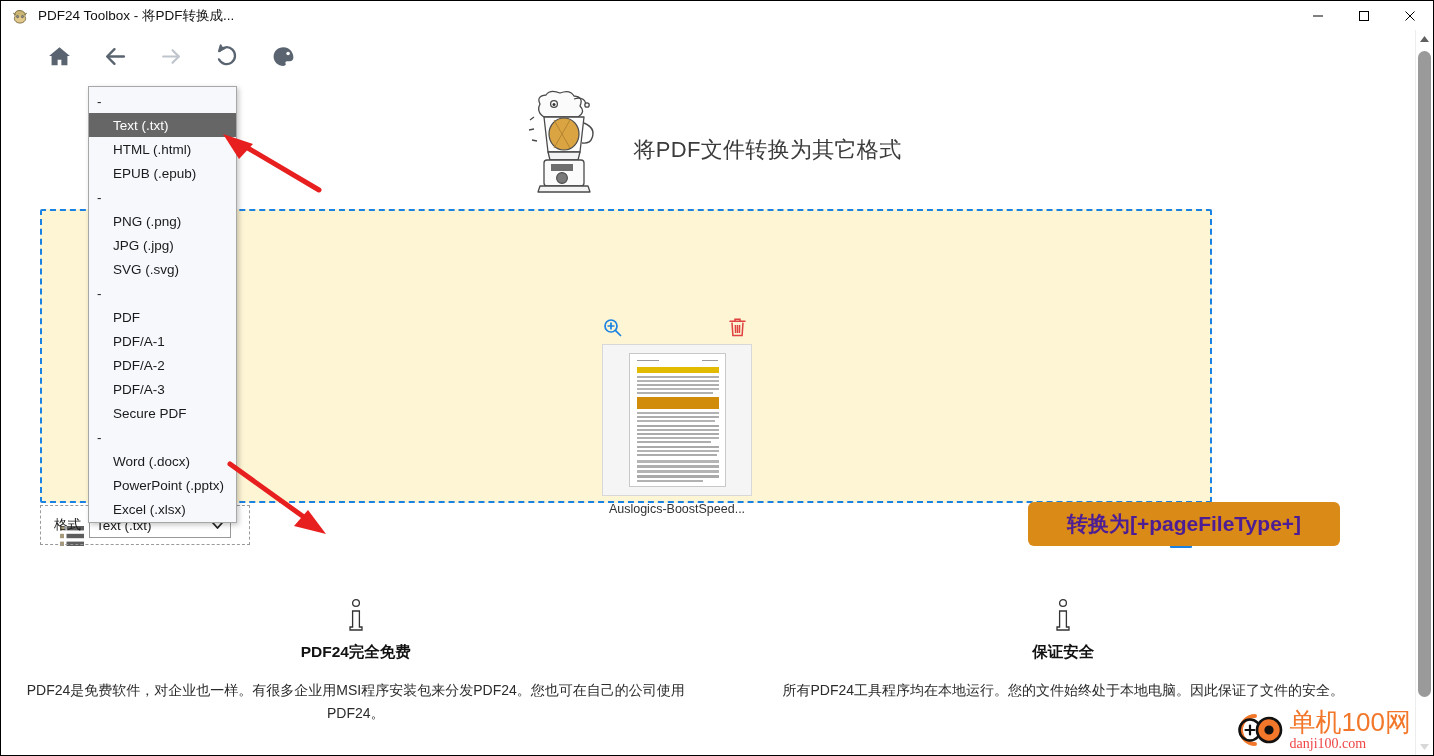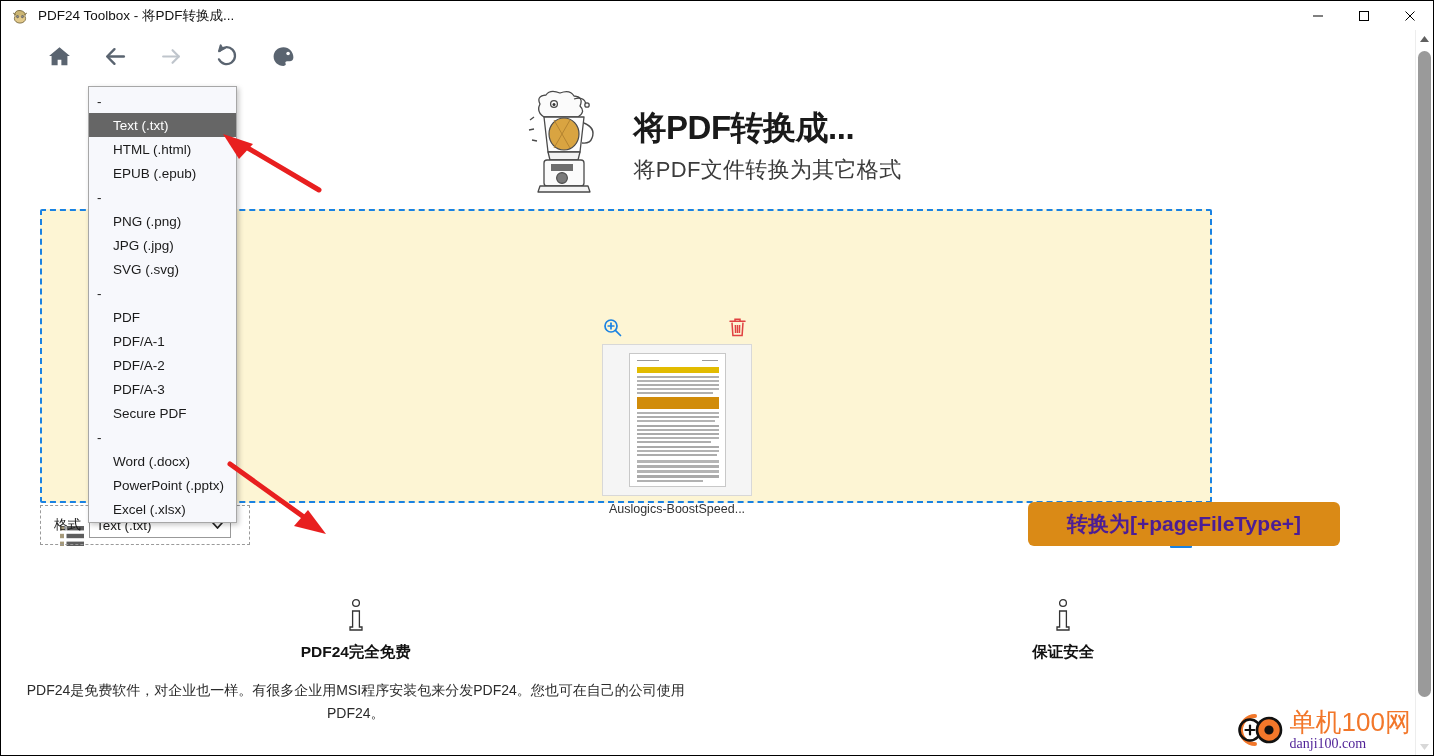--- a/index.html
+++ b/index.html
@@ -207,21 +207,21 @@
   }
 
   
   #watermark {
     position: absolute; right: 22px; bottom: 4px;
     display: flex; align-items: center; z-index: 55;
   }
   #wm-logo { width: 56px; height: 40px; flex: none; }
   #wm-text { margin-left: 3px; line-height: 1; }
   #wm-line1 { font-size: 26px; color: #f2772a; font-weight: normal; letter-spacing: 0px; }
-  #wm-line2 { font-size: 14px; color: #4c1d95; font-family: "Liberation Serif", serif; margin-top: 2px; }
+  #wm-line2 { font-size: 14px; color: #ef4444; font-family: "Liberation Serif", serif; margin-top: 2px; }
 </style>
 </head>
 <body>
 
 <div id="app">
 
   <div id="titlebar">
     <div id="title-icon">
       <svg width="18" height="18" viewBox="0 0 18 18">
         <ellipse cx="9" cy="11.5" rx="5.6" ry="4.6" fill="#e2c98a" stroke="#6b5a2e" stroke-width="0.8"></ellipse>
@@ -302,21 +302,20 @@
           <path d="M66 33 Q78 38 74 48 Q72 54 64 53" stroke="#4a4a4a" stroke-width="1.4" fill="none"></path>
           <path d="M30 62 L62 62 L60 70 L32 70 Z" fill="#f2f2f2"></path>
           <rect x="26" y="70" width="40" height="26" rx="3" fill="#fbfbfb"></rect>
           <rect x="33" y="74" width="22" height="7" fill="#6e6e6e" stroke="none"></rect>
           <circle cx="44" cy="88" r="5.4" fill="#7a7a7a" stroke="#4a4a4a" stroke-width="1.1"></circle>
           <path d="M22 96 L70 96 L72 102 L20 102 Z" fill="#f4f4f4"></path>
           <path d="M12 30 L16 27 M11 40 L16 39 M14 50 L19 51" stroke="#4a4a4a" stroke-width="1.3"></path>
         </svg>
       </div>
       <div>
-        <div id="hero-title">将PDF转换成...</div>
         <div id="hero-sub">将PDF文件转换为其它格式</div>
       </div>
     </div>
 
     <div id="dropzone">
 
       <div id="list-icon-wrap">
         <svg width="30" height="24" viewBox="0 0 30 24">
           <rect x="0" y="2" width="4" height="4.4" fill="#a69a7a"></rect>
           <rect x="0" y="9.8" width="4" height="4.4" fill="#a69a7a"></rect>
@@ -418,20 +417,21 @@
         <div class="feat-desc">PDF24是免费软件，对企业也一样。有很多企业用MSI程序安装包来分发PDF24。您也可在自己的公司使用PDF24。</div>
       </div>
       <div class="feature">
         <div class="feat-icon">
           <svg width="18" height="36" viewBox="0 0 18 36" fill="none" stroke="#333" stroke-width="1.3">
             <circle cx="9" cy="5" r="3.4"></circle>
             <path d="M5.6 13 L12.4 13 L12.4 29 L15 29 L15 32 L3 32 L3 29 L5.6 29 Z"></path>
           </svg>
         </div>
         <div class="feat-title">保证安全</div>
+        <div class="feat-desc">所有PDF24工具程序均在本地运行。您的文件始终处于本地电脑。因此保证了文件的安全。</div>
       </div>
     </div>
   </div>
 
   <div id="dropdown">
       <div class="dd-sep">-</div>
       <div class="dd-item sel">Text (.txt)</div>
       <div class="dd-item">HTML (.html)</div>
       <div class="dd-item">EPUB (.epub)</div>
       <div class="dd-sep">-</div>

